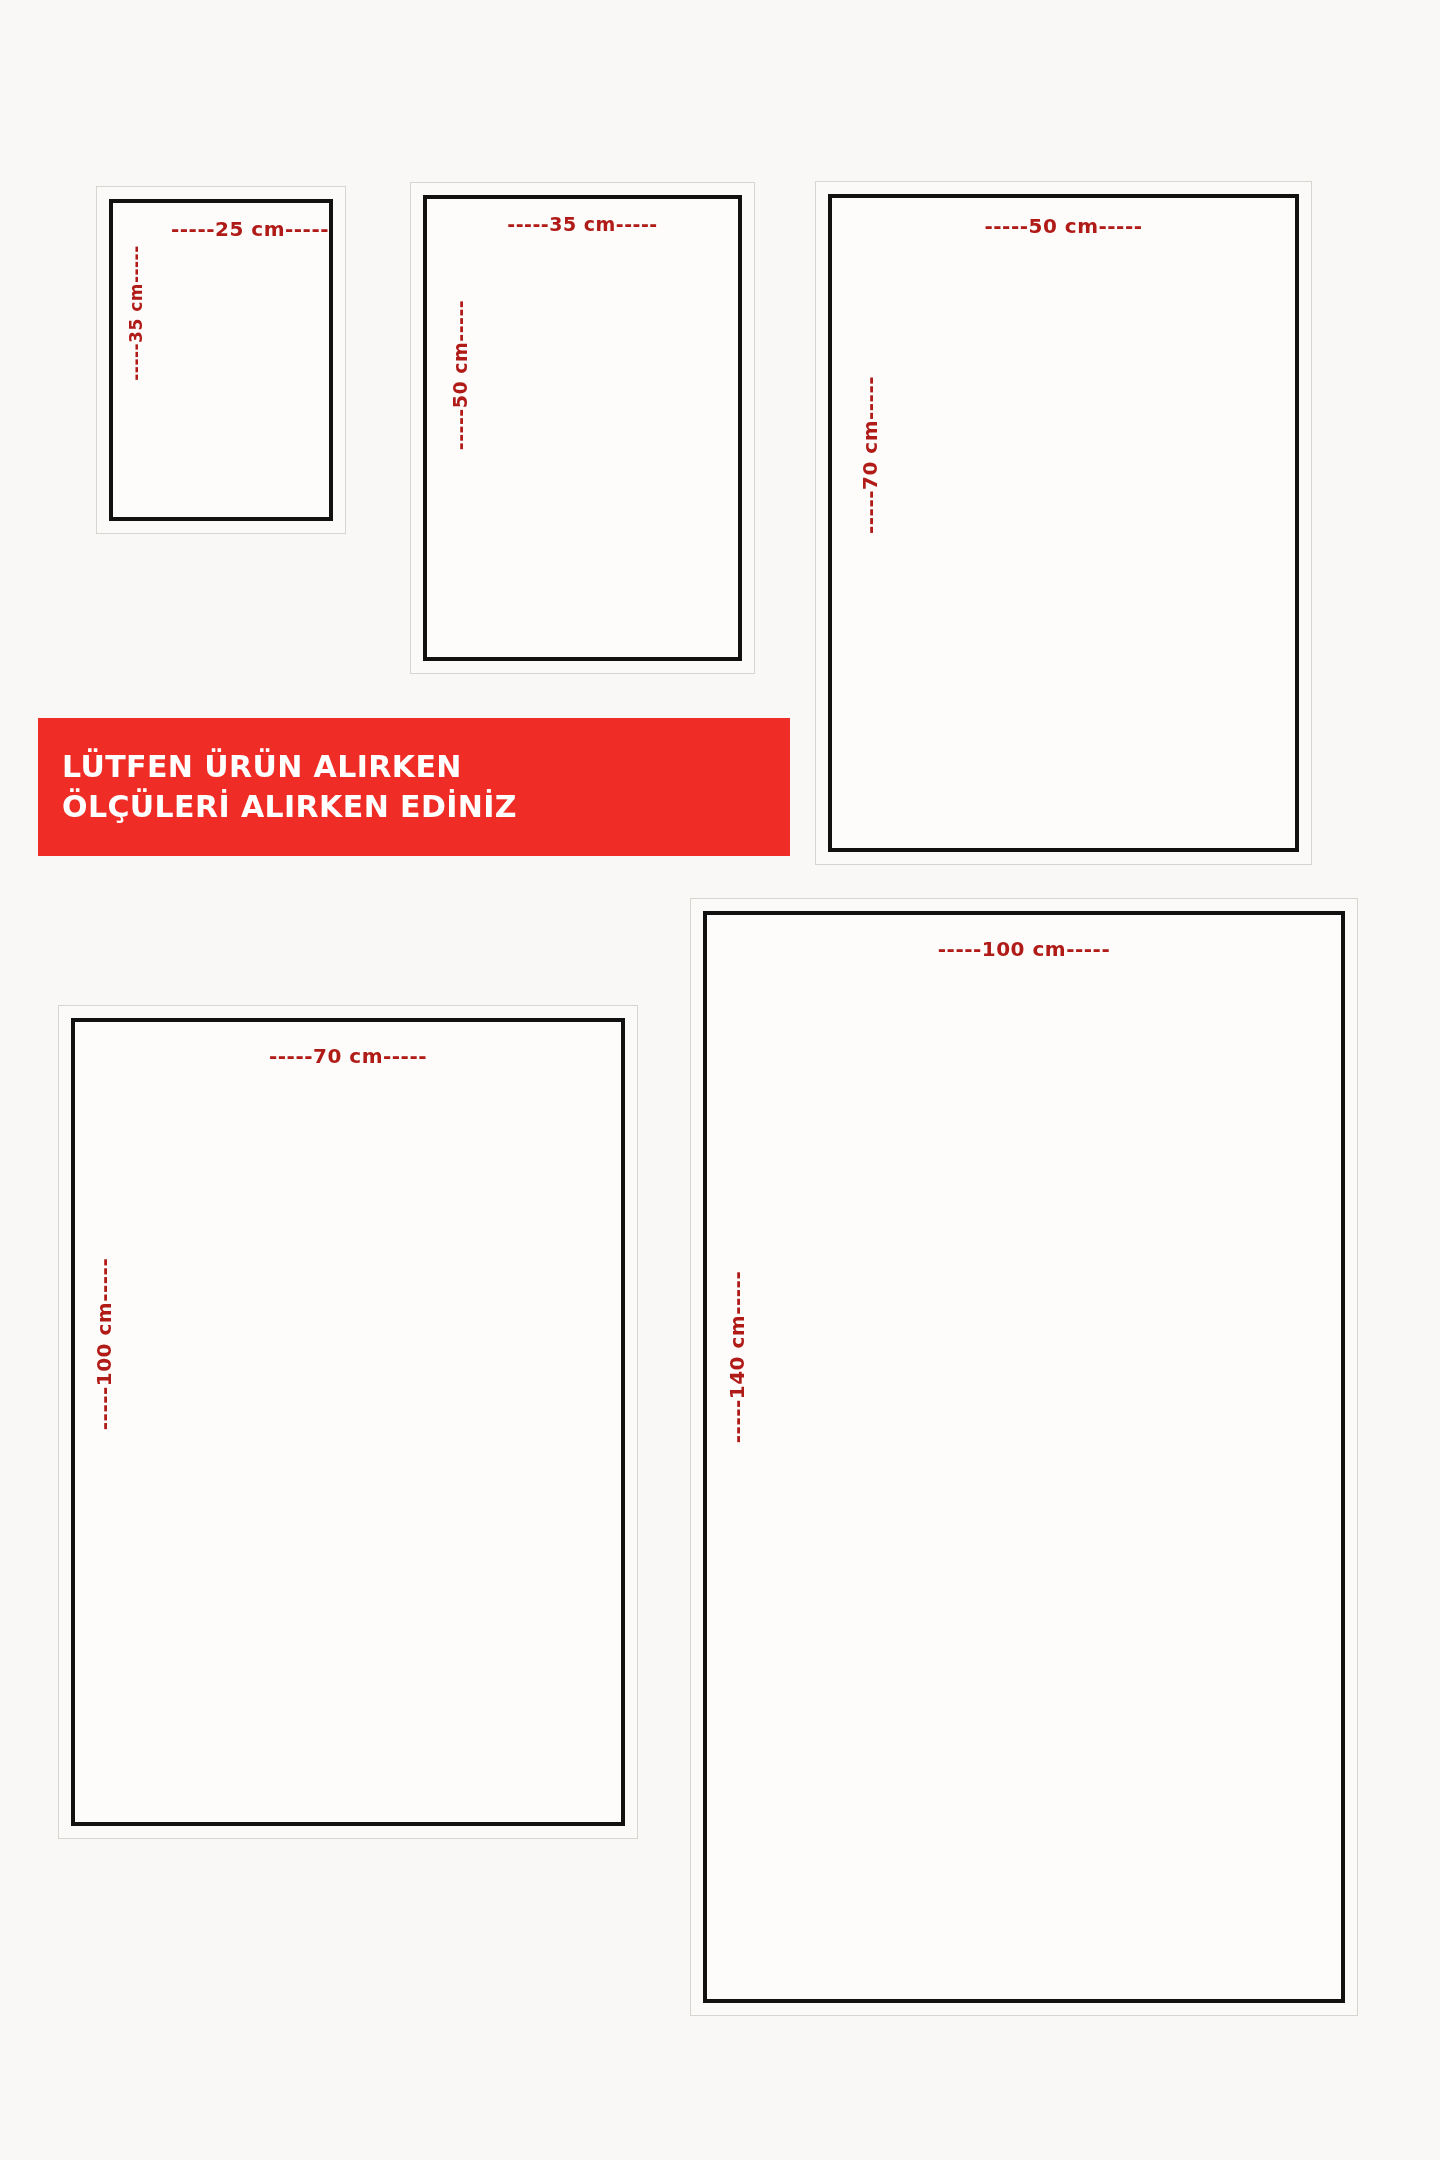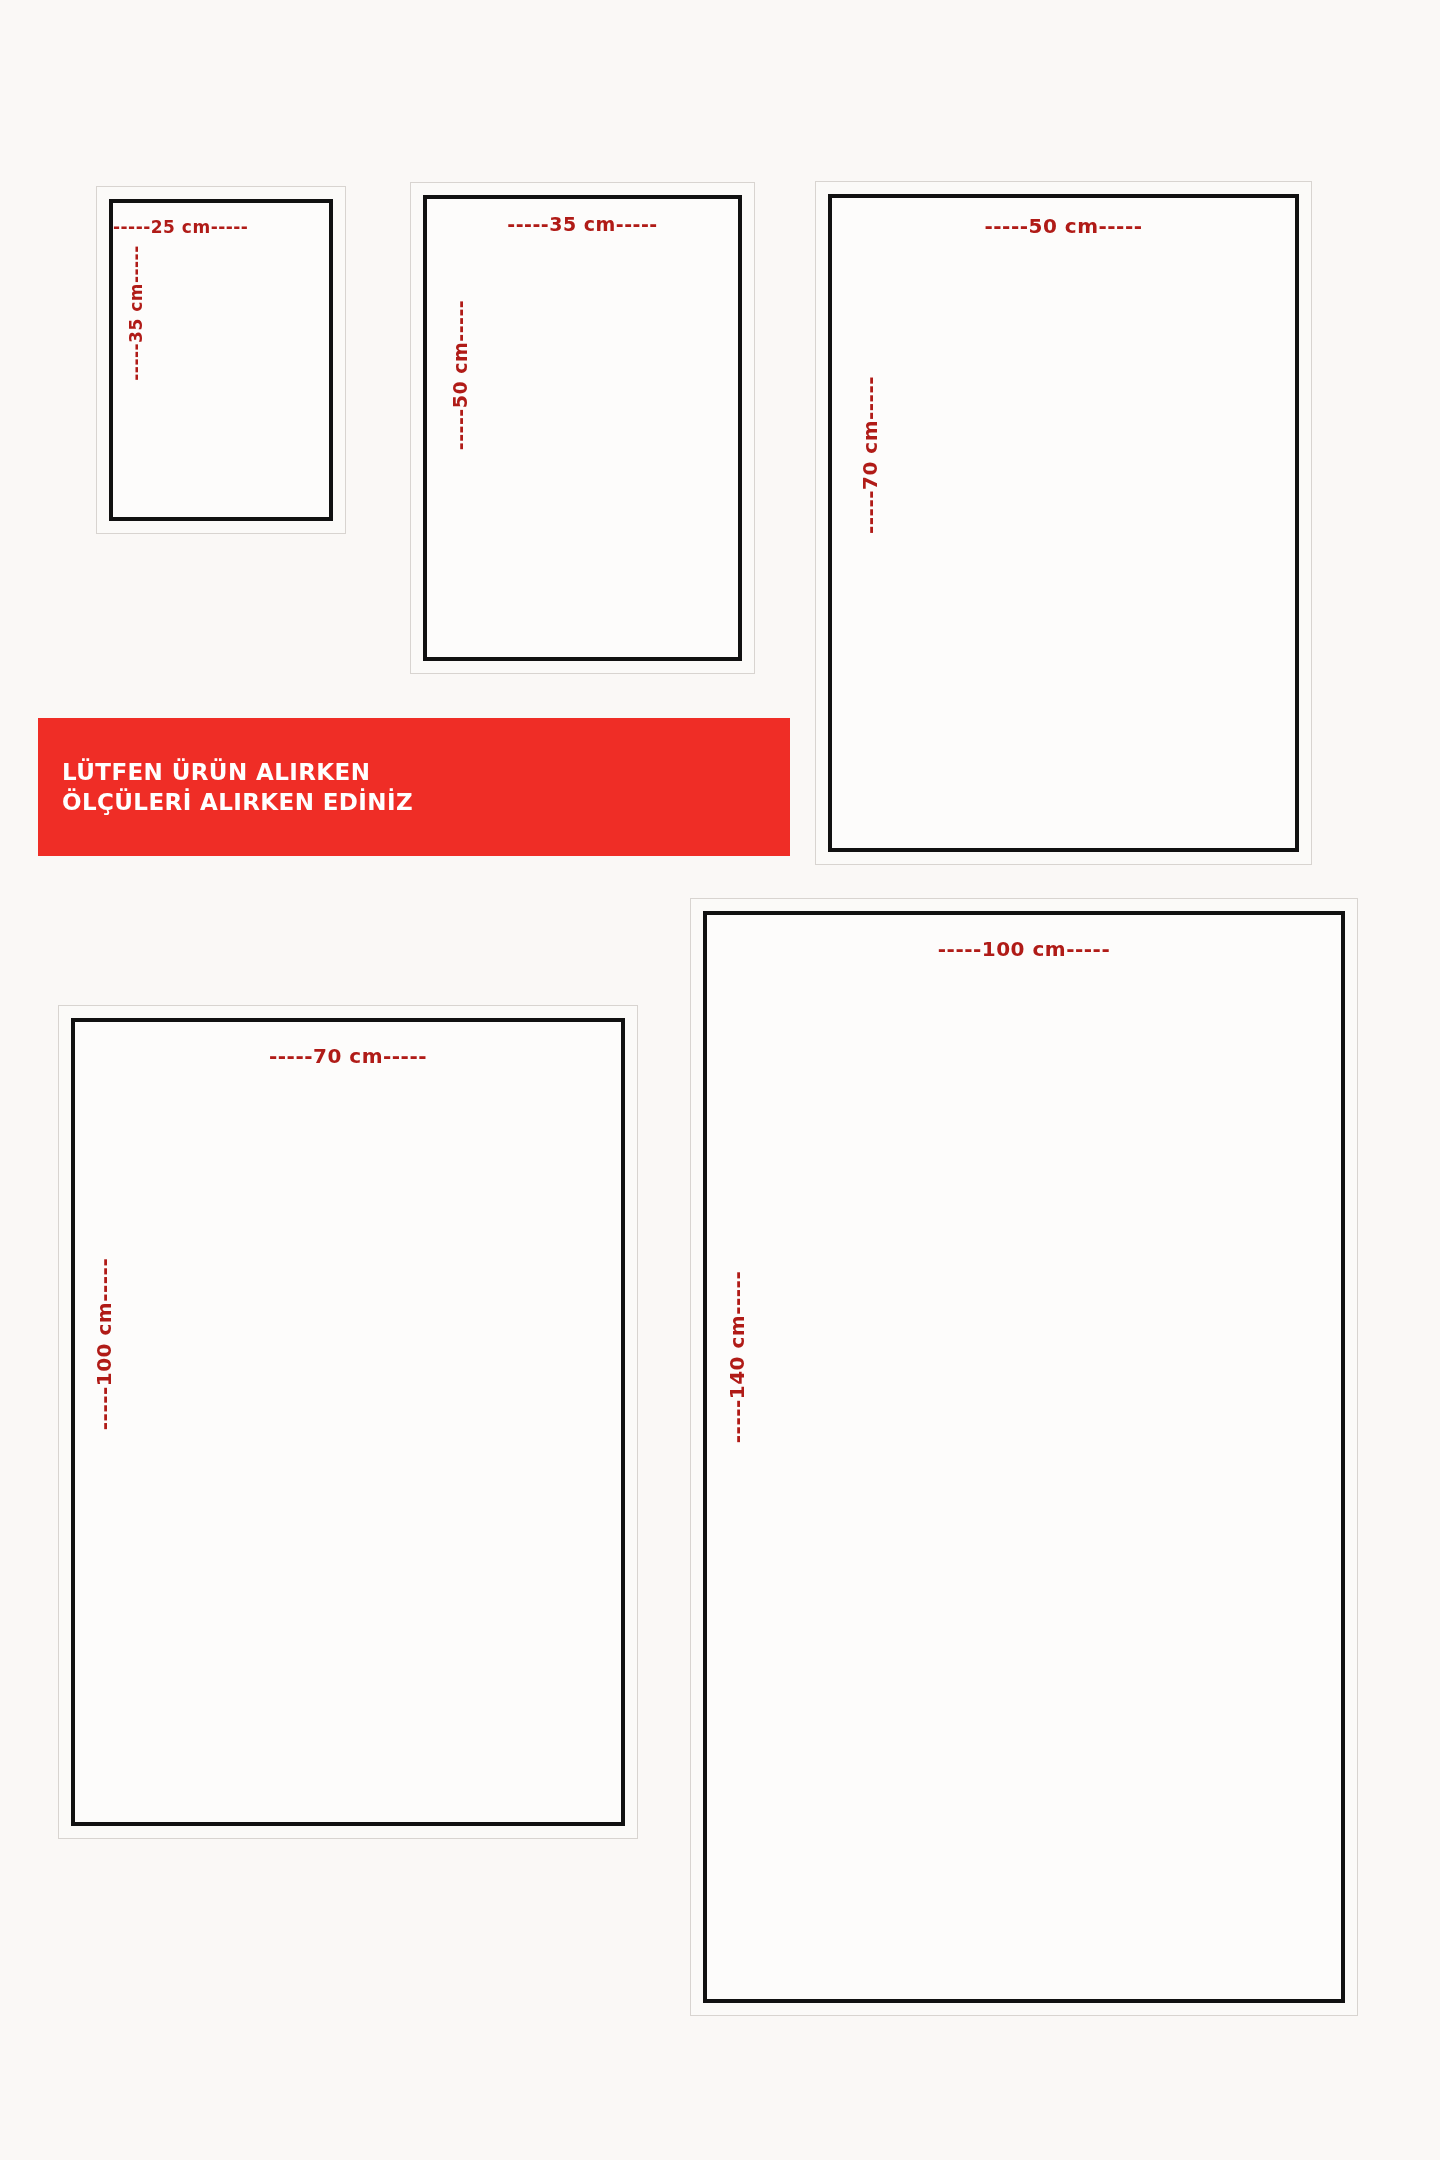--- a/index.html
+++ b/index.html
@@ -57,21 +57,21 @@
     position: absolute;
     background: #ef2d26;
     color: #ffffff;
     box-sizing: border-box;
     display: flex;
     flex-direction: column;
     justify-content: center;
     padding: 14px 24px;
   }
   .notice-line {
-    font-size: 23px;
+    font-size: 30px;
     font-weight: bold;
     line-height: 1.32;
     letter-spacing: 0.4px;
     font-family: "DejaVu Sans", sans-serif;
   }
 
   
   #frame-25x35   { left: 96px;  top: 186px;  width: 250px;  height: 348px; }
   #frame-35x50   { left: 410px; top: 182px;  width: 345px;  height: 492px; }
   #frame-50x70   { left: 815px; top: 181px;  width: 497px;  height: 684px; }
@@ -80,21 +80,21 @@
 
   #notice-banner { left: 38px; top: 718px; width: 752px; height: 138px; }
 </style>
 </head>
 <body>
 
 <div id="canvas">
 
   <div class="frame" id="frame-25x35">
     <div class="frame-inner">
-      <div class="dim dim-h" style="font-size:17px; left:0; right:0; top:14px; text-align:left;">-----25 cm-----</div>
+      <div class="dim dim-h" style="font-size:20px; left:0; right:0; top:14px; text-align:right;">-----25 cm-----</div>
       <div class="dim dim-v" style="font-size:17px; left:-52px; top:100px; width:150px; text-align:center;">-----35 cm-----</div>
     </div>
   </div>
 
   <div class="frame" id="frame-35x50">
     <div class="frame-inner">
       <div class="dim dim-h" style="font-size:19px; left:0; right:0; top:14px; text-align:center;">-----35 cm-----</div>
       <div class="dim dim-v" style="font-size:19px; left:-47px; top:165px; width:160px; text-align:center;">-----50 cm-----</div>
     </div>
   </div>

